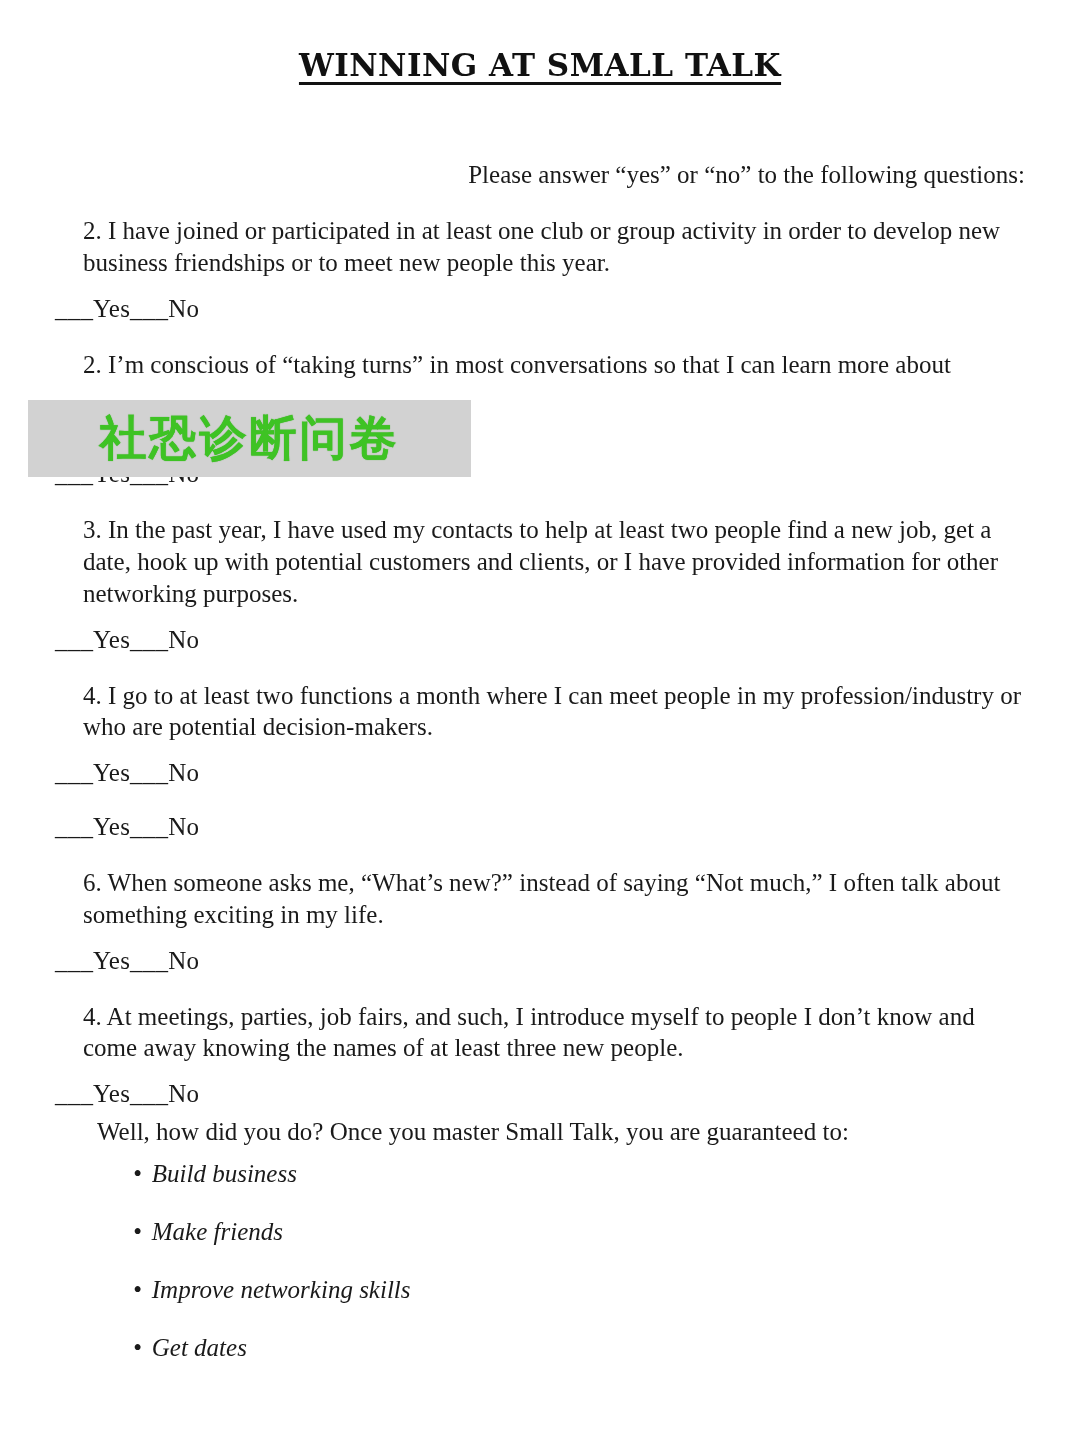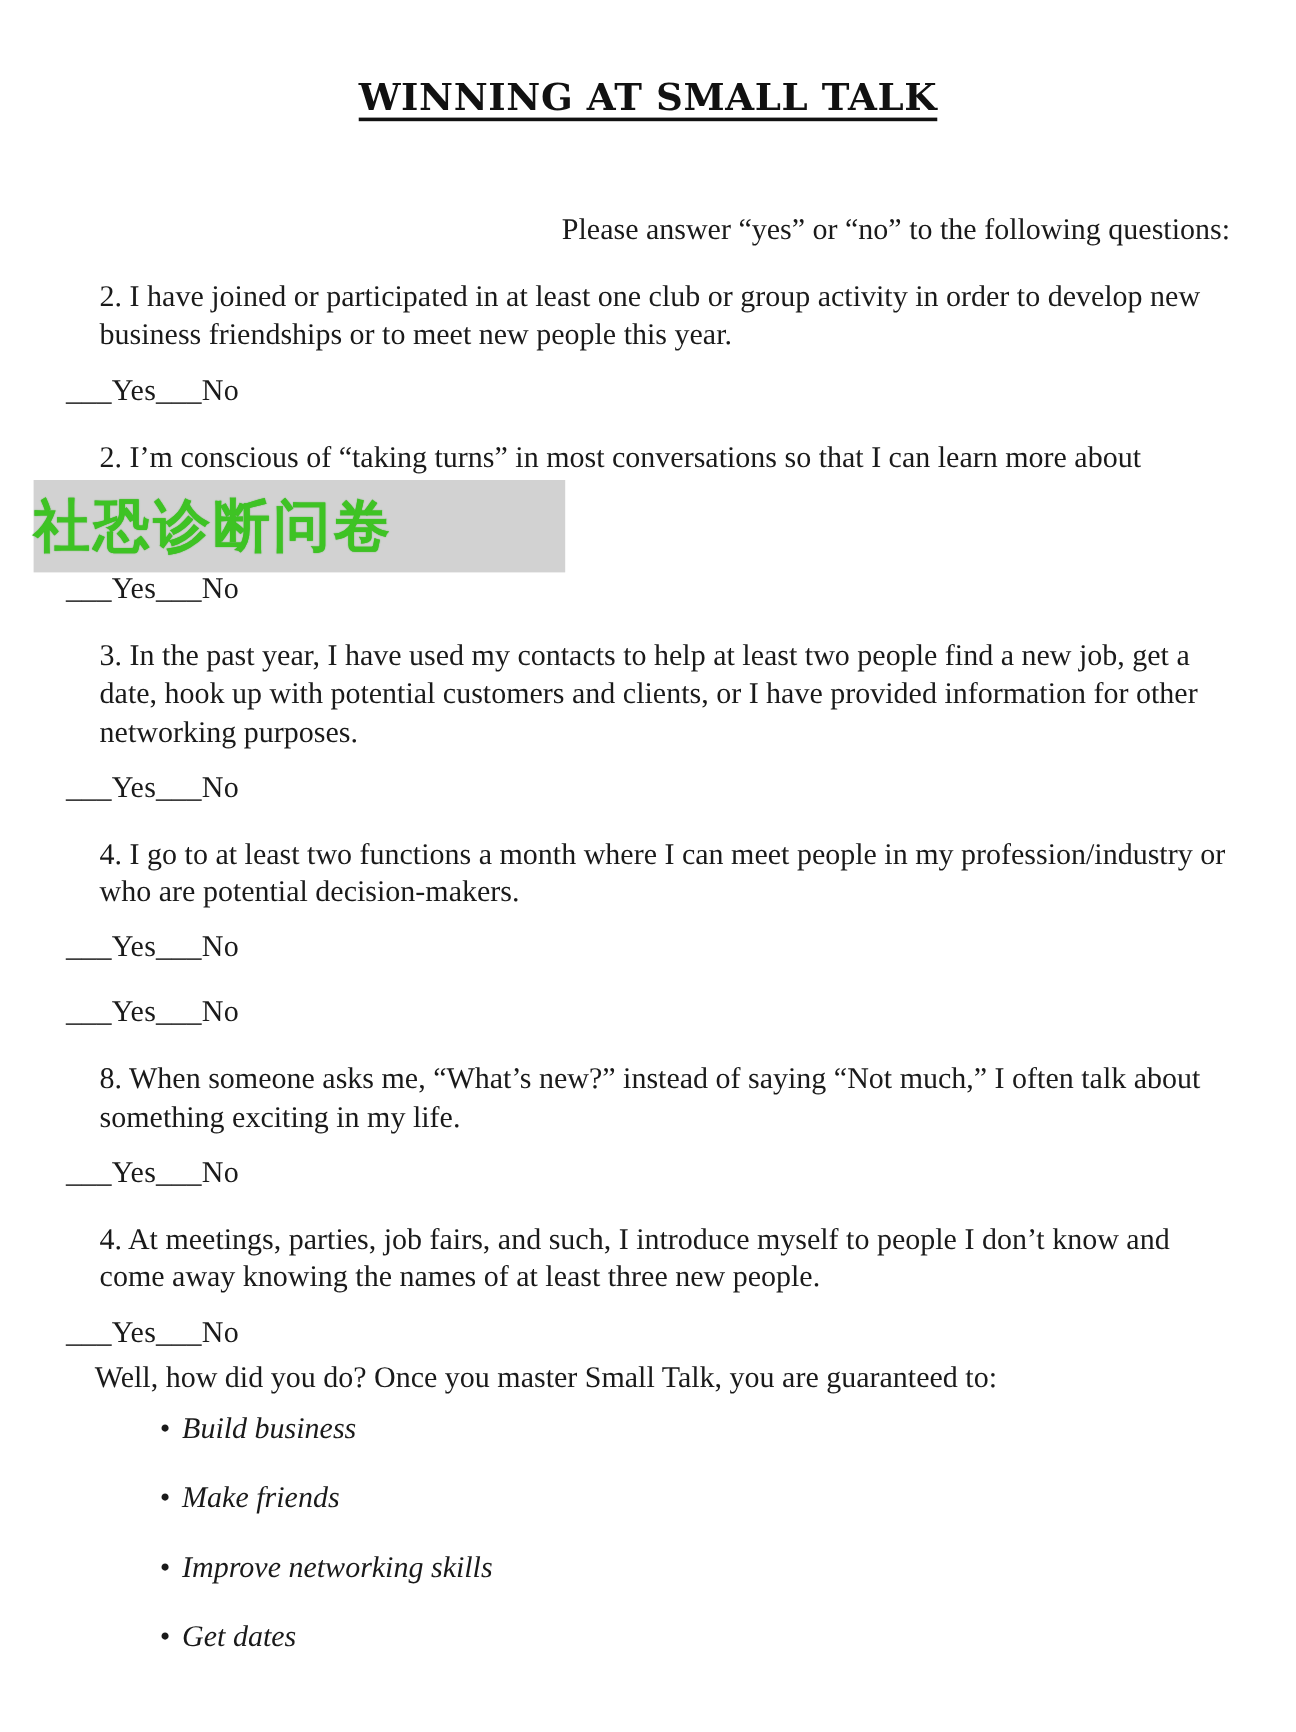--- a/index.html
+++ b/index.html
@@ -12,21 +12,21 @@
     height: 1443px;
     font-family: "Liberation Serif", "DejaVu Serif", serif;
     color: #1a1a1a;
     position: relative;
     overflow: hidden;
   }
   .page {
     width: 1080px;
     height: 1107px;
     box-sizing: border-box;
-    padding: 46px 55px 0 55px;
+    padding: 29px 55px 0 55px;
     position: relative;
   }
   .doc-title {
     text-align: center;
     font-family: "DejaVu Serif", "Liberation Serif", serif;
     font-weight: bold;
     font-size: 31px;
     letter-spacing: 0.5px;
     text-decoration: underline;
     text-underline-offset: 6px;
@@ -50,21 +50,21 @@
   }
   .answer-line {
     text-align: left;
     font-size: 25px;
     margin-top: 16px;
     padding-right: 80px;
     letter-spacing: 0.2px;
   }
   .closing {
     font-size: 25px;
-    margin: 10px 0 0 24px;
+    margin: 10px 0 0 42px;
   }
   .bullets {
     list-style: none;
     margin: 14px 0 0 0;
     padding: 0 0 0 78px;
   }
   .bullets li {
     font-size: 25px;
     margin-bottom: 30px;
     font-style: italic;
@@ -75,21 +75,21 @@
   
   .overlay {
     position: absolute;
     left: 28px;
     top: 400px;
     width: 443px;
     height: 77px;
     background: #d2d2d2;
     display: flex;
     align-items: center;
-    justify-content: flex-start;
+    justify-content: center;
   }
   .overlay-text {
     font-family: "DejaVu Sans", "Liberation Sans", sans-serif;
     font-weight: bold;
     font-size: 47px;
     color: #3ec324;
     letter-spacing: 3px;
     text-shadow: 0 0 1px #2fa818;
   }
   .spacer-q2 { height: 64px; }
@@ -122,21 +122,21 @@
   <div class="qblock">
     <p class="qtext">4. I go to at least two functions a month where I can meet people in my profession/industry or who are potential decision-makers.</p>
     <div class="answer-line">___Yes___No</div>
   </div>
 
   <div class="qblock">
     <div class="answer-line">___Yes___No</div>
   </div>
 
   <div class="qblock">
-    <p class="qtext">8. When someone asks me, “What’s new?” instead of saying “Not much,” I often talk about something exciting in my life.</p>
+    <p class="qtext">6. When someone asks me, “What’s new?” instead of saying “Not much,” I often talk about something exciting in my life.</p>
     <div class="answer-line">___Yes___No</div>
   </div>
 
   <div class="qblock">
     <p class="qtext">4. At meetings, parties, job fairs, and such, I introduce myself to people I don’t know and come away knowing the names of at least three new people.</p>
     <div class="answer-line">___Yes___No</div>
   </div>
 
   <p class="closing">Well, how did you do? Once you master Small Talk, you are guaranteed to:</p>
 

